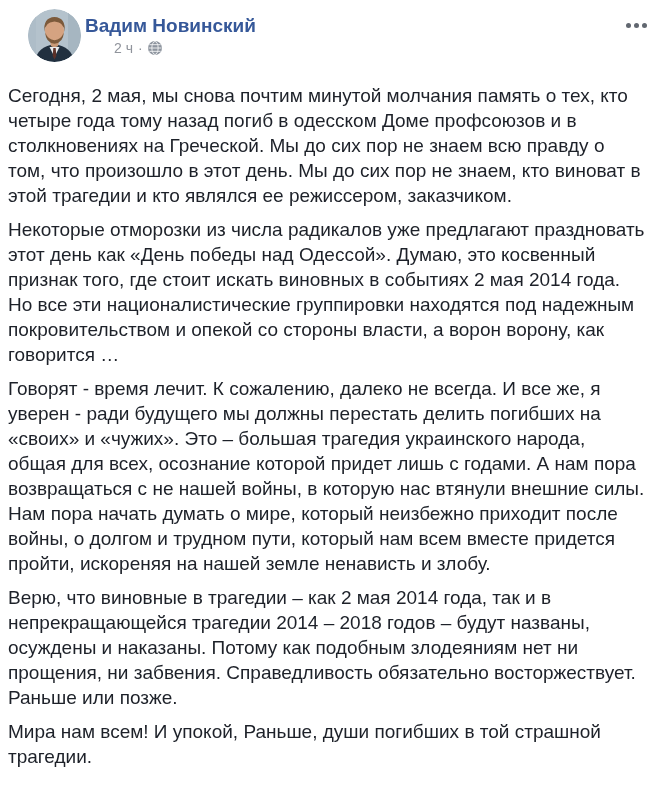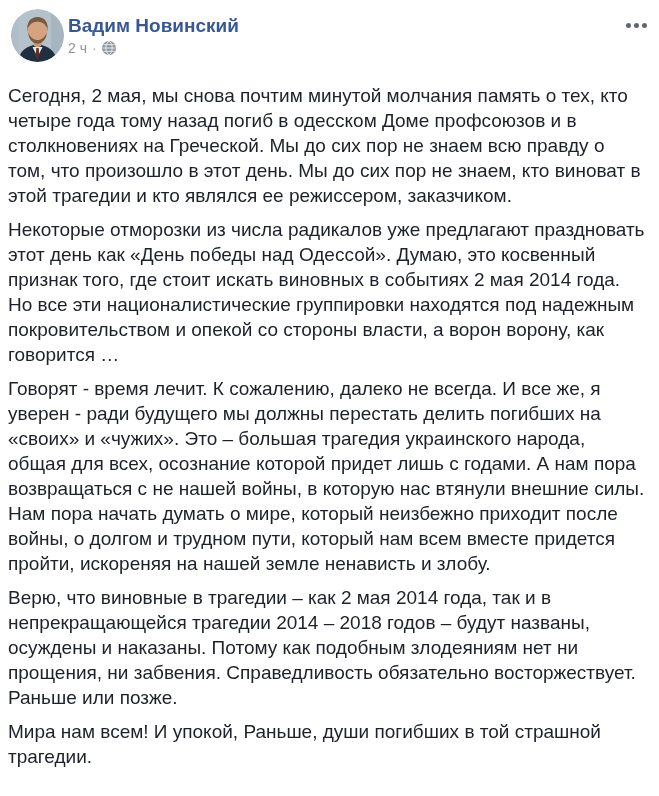--- a/index.html
+++ b/index.html
@@ -18,21 +18,21 @@
   .post {
     position: relative;
     width: 659px;
     height: 796px;
     background: #ffffff;
   }
   
   .post-header {
     display: flex;
     align-items: flex-start;
-    padding: 9px 12px 0 11px;
+    padding: 9px 12px 0 28px;
   }
   .avatar {
     flex: 0 0 auto;
     width: 53px;
     height: 53px;
     border-radius: 50%;
     overflow: hidden;
     display: block;
     cursor: pointer;
   }
@@ -51,20 +51,21 @@
     text-decoration: none;
     cursor: pointer;
   }
   .meta {
     display: flex;
     align-items: center;
     margin-top: 3px;
     color: #90949c;
     font-size: 14px;
     line-height: 16px;
+    margin-left: 29px;
   }
   .timestamp {
     color: #90949c;
     text-decoration: none;
     cursor: pointer;
   }
   .meta-sep {
     margin: 0 5px 0 5px;
   }
   .globe { display: inline-flex; }

